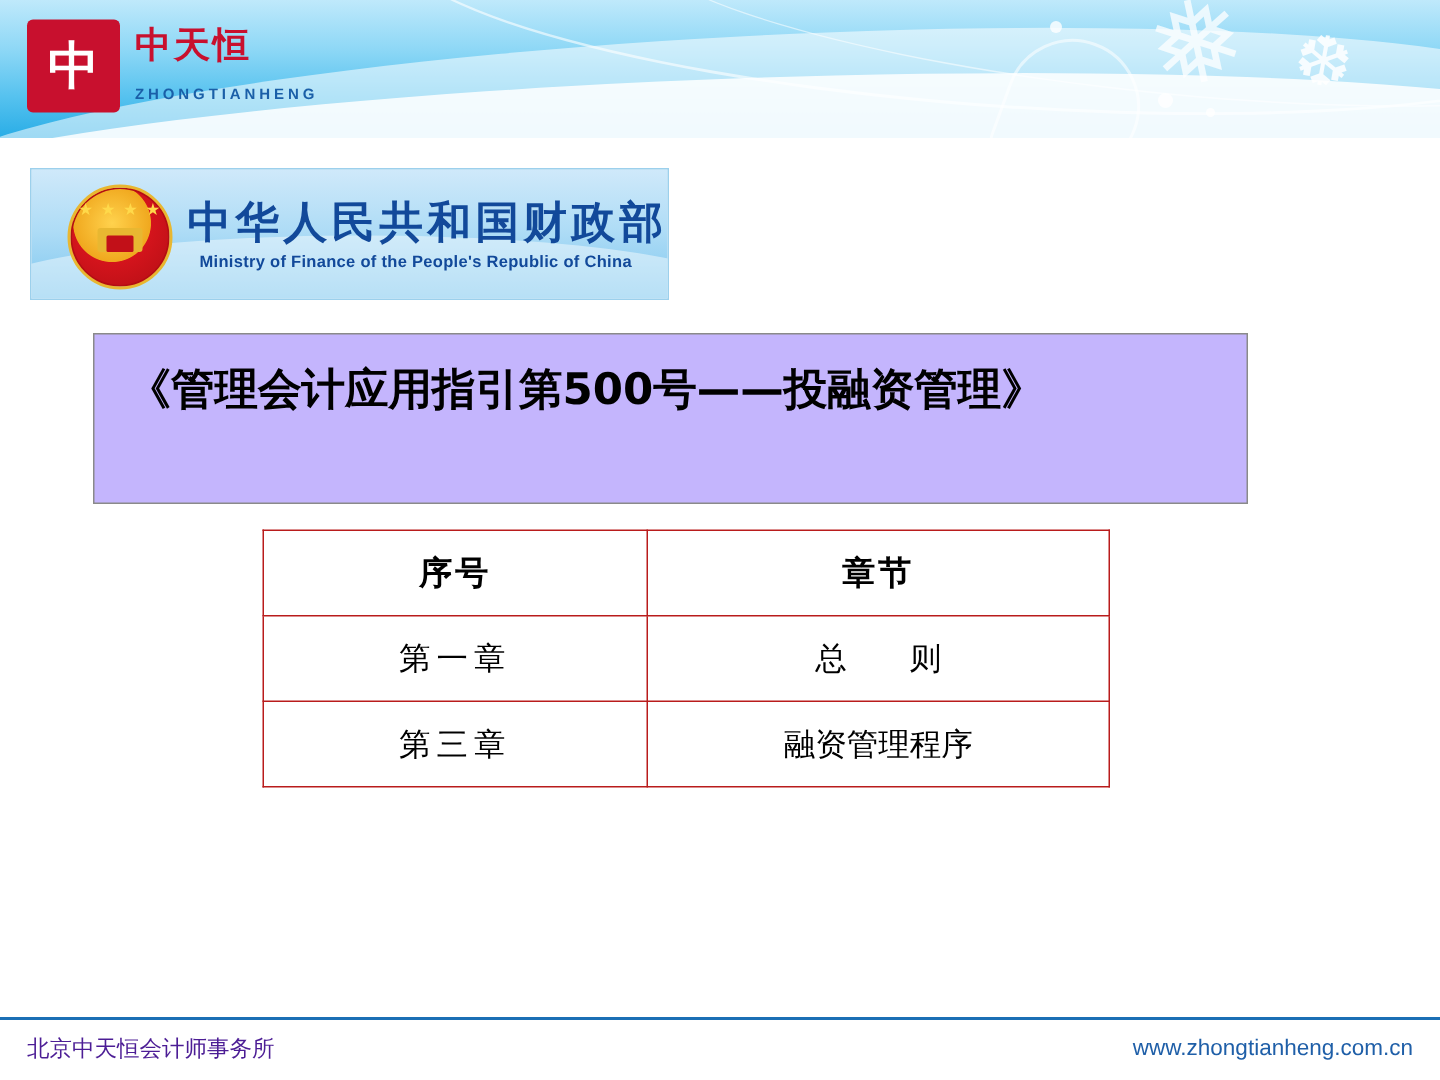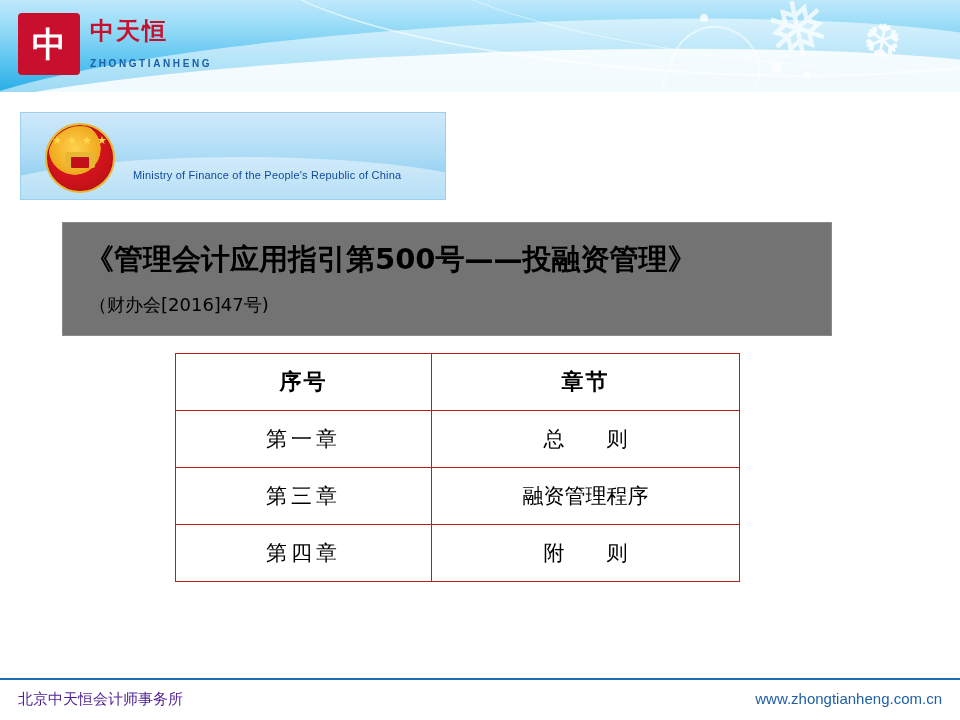--- a/index.html
+++ b/index.html
@@ -196,33 +196,33 @@
     font-weight: bold;
     letter-spacing: 3px;
     font-family: "DejaVu Sans", sans-serif;
     white-space: nowrap;
   }
   .mof-sub {
     position: absolute;
     left: 112px; top: 56px;
     color: #12499a;
     font-size: 11px;
-    font-weight: normal;
+    font-weight: bold;
     letter-spacing: 0.2px;
     font-family: "Liberation Sans", sans-serif;
     white-space: nowrap;
   }
 
   
   .title-box {
     position: absolute;
     left: 62px; top: 222px;
     width: 770px; height: 114px;
     border: 1px solid #8a8a8a;
-    background: #737373;
+    background: #c4b5fd;
     box-sizing: border-box;
   }
   .doc-title {
     position: absolute;
     left: 22px; top: 17px;
     font-size: 29px;
     font-weight: bold;
     color: #000000;
     font-family: "DejaVu Sans", sans-serif;
     letter-spacing: 0px;
@@ -315,46 +315,42 @@
     </div>
   </div>
 </div>
 
 <div class="mof-banner">
   <div class="sheen"></div>
   <div class="emblem">
     <div class="stars">★ ★ ★ ★</div>
     <div class="gate"></div>
   </div>
+  <div class="mof-title">中华人民共和国财政部</div>
   <div class="mof-sub">Ministry of Finance of the People's Republic of China</div>
 </div>
 
 <div class="title-box">
   <div class="doc-title">《管理会计应用指引第500号——投融资管理》</div>
-  <div class="doc-number">（财办会[2016]47号)</div>
 </div>
 
 <table class="chapter-table">
   <thead>
     <tr>
       <th class="col-a">序号</th>
       <th class="col-b">章节</th>
     </tr>
   </thead>
   <tbody>
     <tr>
       <td class="col-a">第一章</td>
       <td class="col-b">总　　则</td>
     </tr>
     <tr>
       <td class="col-a">第三章</td>
       <td class="col-b">融资管理程序</td>
     </tr>
-    <tr>
-      <td class="col-a">第四章</td>
-      <td class="col-b">附　　则</td>
-    </tr>
   </tbody>
 </table>
 
 <div class="footer-rule"></div>
 <div class="footer-left">北京中天恒会计师事务所</div>
 <div class="footer-right">www.zhongtianheng.com.cn</div>
 
 </body></html>

